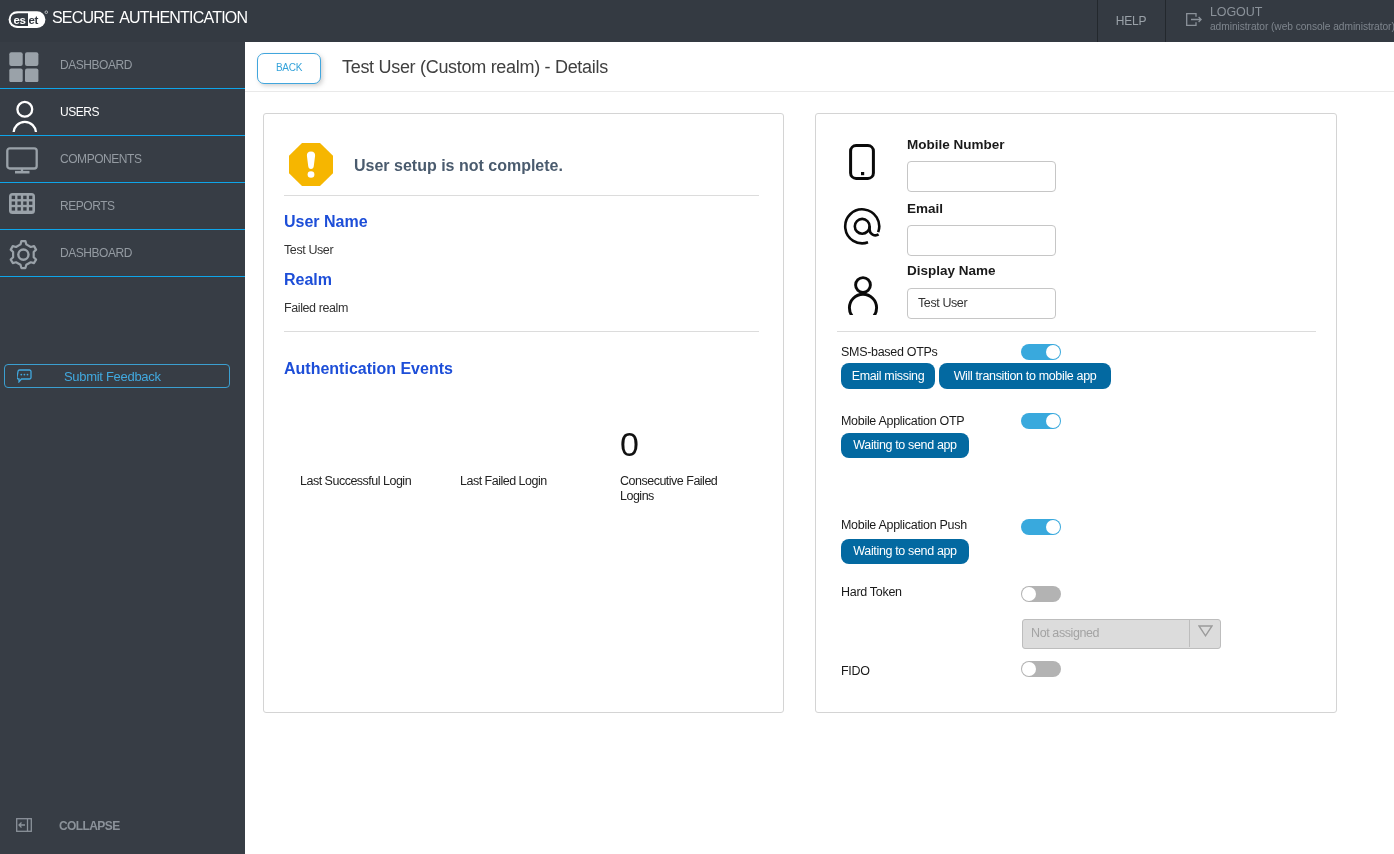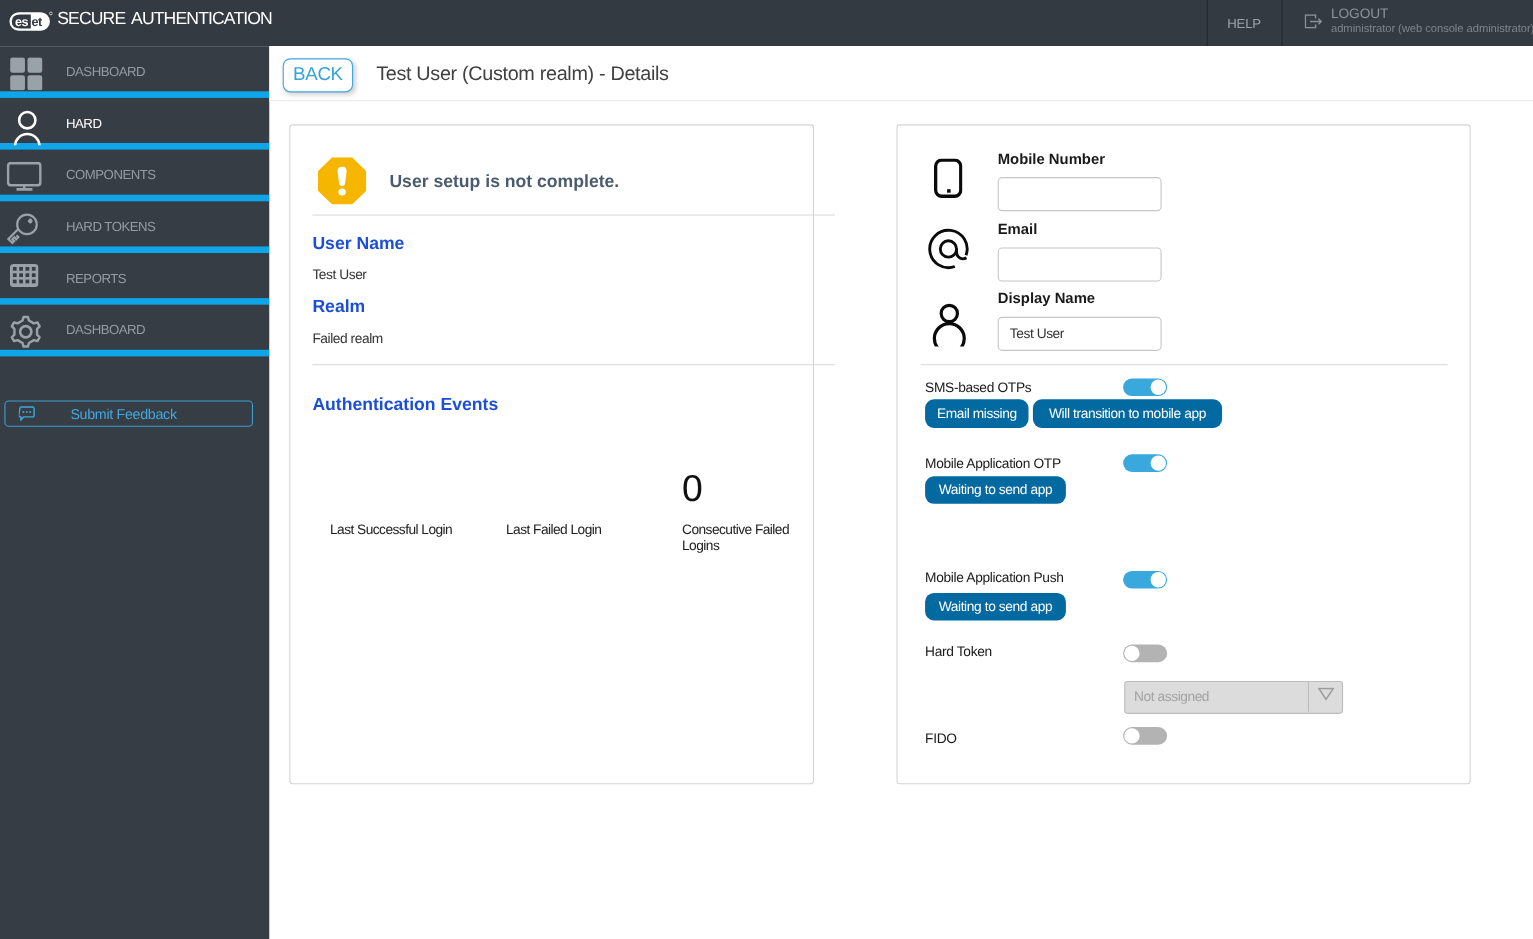--- a/index.html
+++ b/index.html
@@ -11,39 +11,39 @@
 .topbar { position:absolute; left:0; top:0; width:1394px; height:42px; background:#343a42; }
 .brand { position:absolute; left:52px; top:9px; color:#fff; font-size:16px; letter-spacing:-0.8px; word-spacing:2.5px; }
 .tdiv { position:absolute; top:0; width:1px; height:42px; background:#23282d; }
 .help { position:absolute; left:1097px; top:0; width:68px; height:42px; line-height:42px; text-align:center; color:#9aa1a8; font-size:12px; letter-spacing:-0.2px; }
 .logout-label { position:absolute; left:1210px; top:5px; color:#8b929a; font-size:12.5px; letter-spacing:-0.1px; }
 .logout-sub { position:absolute; left:1210px; top:21px; color:#7e858d; font-size:10.2px; letter-spacing:-0.05px; white-space:nowrap; }
 .logo { position:absolute; left:8px; top:10px; }
 
 
 .sidebar { position:absolute; left:0; top:42px; width:245px; height:812px; background:#373d45; }
-.sitem { position:relative; height:47px; border-bottom:6px solid #0ea5e9; }
+.sitem { position:relative; height:47px; border-bottom:1px solid #0ea5e9; }
 .sitem .txt { position:absolute; left:60px; top:0; height:47px; line-height:47px; color:#949ba2; font-size:12px; letter-spacing:-0.45px; }
 .sitem.active .txt { color:#fff; }
 .sitem svg { position:absolute; }
 .feedback { position:absolute; left:4px; top:322px; width:226px; height:24px; border:1px solid #3b9fd0; border-radius:4px; }
 .feedback .txt { position:absolute; left:59px; top:4px; color:#41a8de; font-size:13px; letter-spacing:-0.3px; }
 .feedback svg { position:absolute; left:12px; top:4px; }
 .collapse { position:absolute; left:0; top:764px; width:245px; height:40px; }
 .collapse .txt { position:absolute; left:59px; top:13px; color:#8b929a; font-size:12px; font-weight:bold; letter-spacing:-0.6px; }
 .collapse svg { position:absolute; left:16px; top:12px; }
 
 
 .main { position:absolute; left:245px; top:42px; width:1149px; height:812px; background:#fff; }
 .hdr { position:absolute; left:0; top:0; width:1149px; height:50px; border-bottom:1px solid #e9e9e9; background:#fff; }
-.back { position:absolute; left:12px; top:11px; width:64px; height:31px; background:#fff; border:1.5px solid #41a6dd; border-radius:7px; color:#35a3da; font-size:17px; letter-spacing:-0.3px; text-align:center; line-height:28px; box-shadow:2px 2px 4px rgba(130,130,130,0.35); }
+.back { position:absolute; left:12px; top:11px; width:64px; height:31px; background:#fff; border:1.5px solid #41a6dd; border-radius:7px; color:#35a3da; font-size:10px; letter-spacing:-0.3px; text-align:center; line-height:28px; box-shadow:2px 2px 4px rgba(130,130,130,0.35); }
 .title { position:absolute; left:97px; top:15px; color:#404040; font-size:18px; letter-spacing:-0.3px; }
 
 .card { position:absolute; top:71px; background:#fff; border:1px solid #d4d4d4; border-radius:3px; }
-.card.left { left:18px; width:477px; height:600px; }
+.card.left { left:18px; width:521px; height:600px; }
 .card.right { left:570px; width:522px; height:600px; }
 
 
 .warnrow { position:absolute; left:25px; top:29px; }
 .warntxt { position:absolute; left:90px; top:43px; color:#4a5b6e; font-size:16px; font-weight:bold; }
 .sep { position:absolute; left:20px; width:475px; height:1px; background:#dcdcdc; }
 .h2 { position:absolute; left:20px; color:#1d4ed8; font-size:16px; font-weight:bold; }
 .body { position:absolute; left:20px; color:#333; font-size:12.5px; letter-spacing:-0.4px; }
 .stat-num { position:absolute; color:#111; font-size:34px; }
 .stat-lbl { position:absolute; color:#222; font-size:12.5px; letter-spacing:-0.5px; width:140px; line-height:1.18; }
@@ -85,39 +85,29 @@
             <rect x="16" y="16.4" width="13.4" height="13.8" rx="2"></rect>
           </g>
         </svg>
       <div class="txt">DASHBOARD</div>
     </div>
     <div class="sitem active">
       <svg style="left:10px;top:11px" width="30" height="32" viewBox="0 0 30 32" fill="none" stroke="#fff" stroke-width="2.3">
           <circle cx="14.8" cy="9.3" r="7.4"></circle>
           <circle cx="14.8" cy="33" r="11.2"></circle>
         </svg>
-      <div class="txt">HARD</div>
+      <div class="txt">USERS</div>
     </div>
     <div class="sitem">
       <svg style="left:6px;top:11px" width="32" height="28" viewBox="0 0 32 28" fill="none" stroke="#9aa2a9" stroke-width="2.3">
           <rect x="1.3" y="1.3" width="29.4" height="20.2" rx="2.5"></rect>
           <path d="M16 21.5 v2.5"></path>
           <path d="M9 25.2 h14.5" stroke-width="2.6"></path>
         </svg>
       <div class="txt">COMPONENTS</div>
-    </div>
-    <div class="sitem">
-      <svg style="left:2px;top:0px" width="44" height="44" viewBox="0 0 44 44" fill="none" stroke="#9aa2a9" stroke-width="2">
-          <g transform="translate(22.5,21) rotate(45)">
-            <circle cx="0" cy="0" r="8.9"></circle>
-            <circle cx="0" cy="-4.3" r="2.1" fill="#9aa2a9" stroke="none"></circle>
-            <path d="M-2.6 8.8 L-2.6 21.3 L2.6 21.3 L2.6 18.9 L0.2 18.9 L0.2 16.3 L2.6 16.3 L2.6 13.7 L0.2 13.7"></path>
-          </g>
-        </svg>
-      <div class="txt">HARD TOKENS</div>
     </div>
     <div class="sitem">
       <svg style="left:9px;top:10px" width="26" height="21" viewBox="0 0 26 21">
           <rect x="0" y="0" width="26" height="21" rx="3.5" fill="#9aa2a9"></rect>
           <g fill="#373d45">
             <rect x="2.7" y="2.7" width="3.4" height="3.4"></rect>
             <rect x="8.45" y="2.7" width="3.4" height="3.4"></rect>
             <rect x="14.2" y="2.7" width="3.4" height="3.4"></rect>
             <rect x="19.95" y="2.7" width="3.4" height="3.4"></rect>
             <rect x="2.7" y="8.45" width="3.4" height="3.4"></rect>
@@ -144,20 +134,28 @@
     <div class="feedback">
       <svg width="15" height="14" viewBox="0 0 15 14" fill="none" stroke="#41a8de" stroke-width="1.3">
           <path d="M1 2.5 a1.5 1.5 0 0 1 1.5 -1.5 h10 a1.5 1.5 0 0 1 1.5 1.5 v6 a1.5 1.5 0 0 1 -1.5 1.5 h-8 l-2.5 2.8 v-2.8 h-0.5 a1.5 1.5 0 0 1 -1.5 -1.5 z"></path>
           <g fill="#41a8de" stroke="none">
             <circle cx="4.3" cy="5.6" r="0.9"></circle>
             <circle cx="7.4" cy="5.6" r="0.9"></circle>
             <circle cx="10.5" cy="5.6" r="0.9"></circle>
           </g>
         </svg>
       <div class="txt">Submit Feedback</div>
+    </div>
+    <div class="collapse">
+      <svg width="16" height="14" viewBox="0 0 16 14" fill="none" stroke="#8b929a" stroke-width="1.3">
+          <rect x="0.7" y="0.7" width="14.6" height="12.6"></rect>
+          <path d="M11.5 0.7 v12.6"></path>
+          <path d="M3 7 h6 M5.5 4.5 L3 7 l2.5 2.5"></path>
+        </svg>
+      <div class="txt">COLLAPSE</div>
     </div>
   </div>
 
   <div class="topbar">
     <svg class="logo" width="40" height="20" viewBox="0 0 40 20">
       <rect x="0.6" y="1.2" width="36.8" height="16.8" rx="8.4" fill="#fff"></rect>
       <path d="M20 3.2 H10.5 Q2.7 3.2 2.7 9.6 Q2.7 16 10.5 16 H20 Z" fill="#343a42"></path>
       <text x="5.6" y="13.6" font-size="11.5" font-weight="bold" fill="#fff" font-family="Liberation Sans" letter-spacing="-0.5">es</text>
       <text x="20.6" y="13.6" font-size="11.5" font-weight="bold" fill="#343a42" font-family="Liberation Sans" letter-spacing="-0.5">et</text>
       <circle cx="38.3" cy="2.2" r="1.3" fill="none" stroke="#fff" stroke-width="0.6"></circle>

